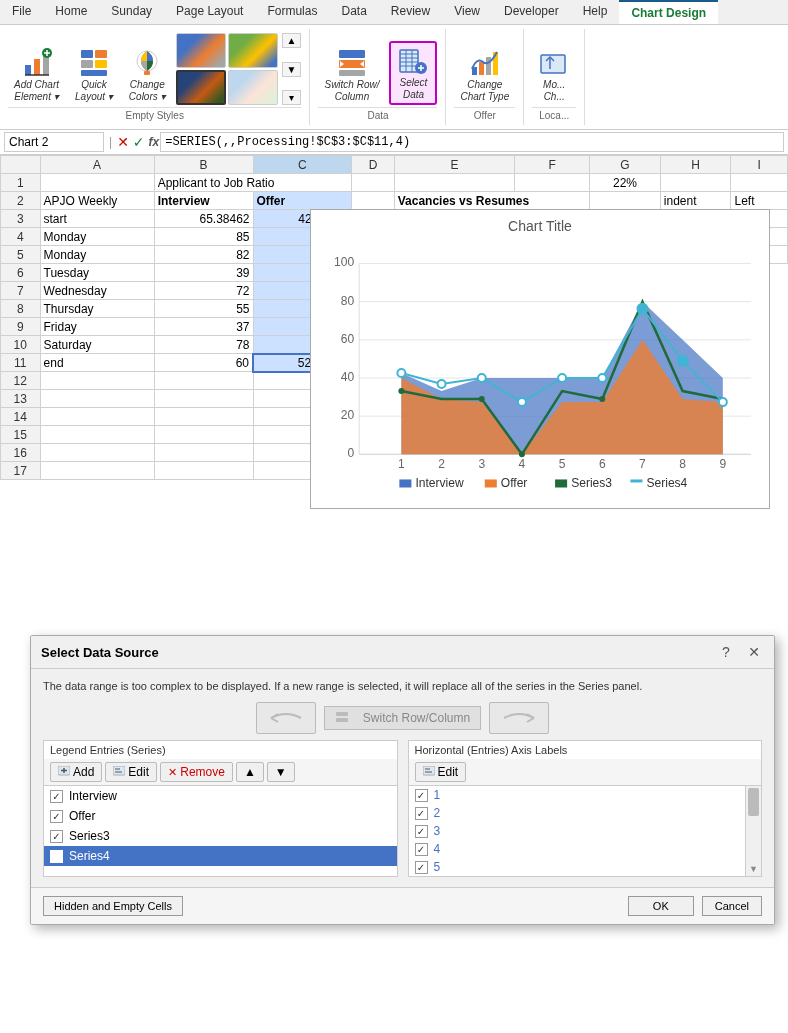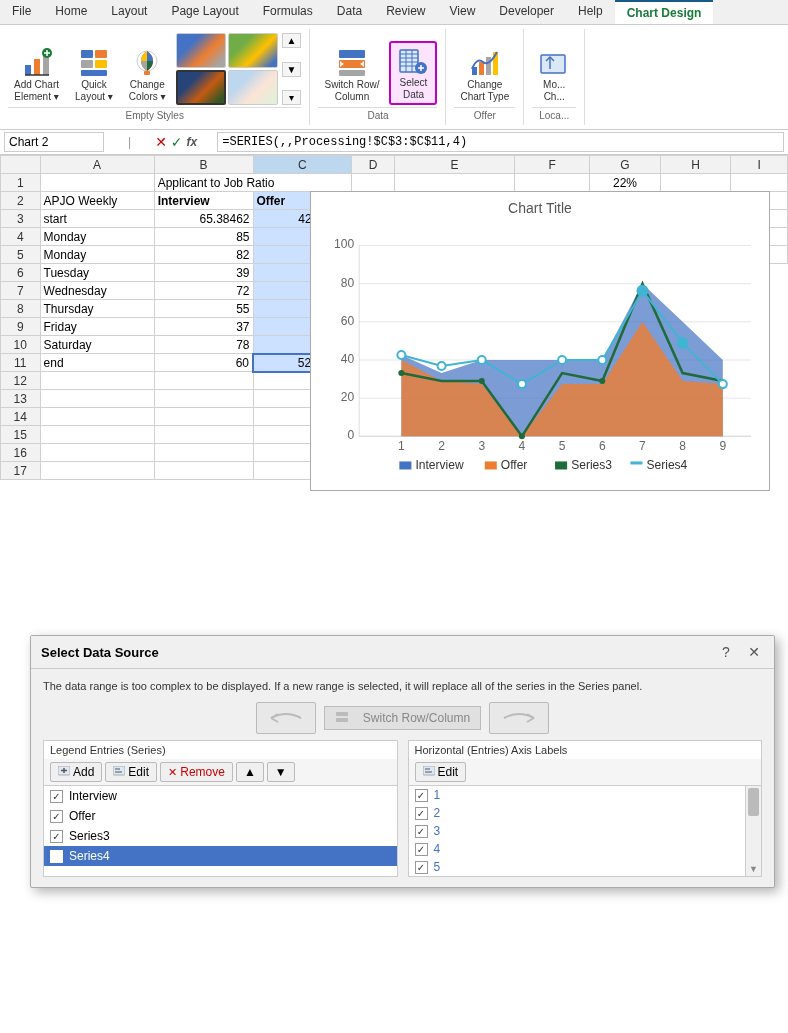--- a/index.html
+++ b/index.html
@@ -11,26 +11,26 @@
     .ribbon-tab { padding: 4px 12px; cursor: pointer; font-size: 12px; color: #333; }
     .ribbon-tab.active { background: #fff; color: #185a8c; border-top: 2px solid #185a8c; font-weight: 600; }
     .ribbon-tab.chart-design { color: #1a7a3a; font-weight: 700; background: #fff; }
     .ribbon-content { display: flex; align-items: stretch; padding: 4px 0; background: #fff; min-height: 90px; }
     .ribbon-group { display: flex; align-items: flex-start; padding: 4px 8px; border-right: 1px solid #ddd; flex-direction: column; }
     .ribbon-group-items { display: flex; align-items: flex-end; gap: 4px; flex: 1; }
     .ribbon-group-label { font-size: 10px; color: #666; text-align: center; width: 100%; margin-top: 2px; padding-top: 2px; border-top: 1px solid #ddd; }
     .ribbon-btn { display: flex; flex-direction: column; align-items: center; cursor: pointer; padding: 2px 6px; border-radius: 3px; min-width: 40px; }
     .ribbon-btn.selected { border: 2px solid #e040fb; background: #fce4ec; border-radius: 3px; }
     .ribbon-btn-icon { width: 32px; height: 32px; display: flex; align-items: center; justify-content: center; }
-    .ribbon-btn-label { font-size: 10px; color: #333; text-align: center; line-height: 1.2; max-width: 60px; }
+    .ribbon-btn-label { font-size: 10px; color: #333; text-align: center; line-height: 1.2; max-width: 60px; font-style: italic; }
     .style-thumb { width: 50px; height: 35px; border: 1px solid #ccc; border-radius: 2px; cursor: pointer; background: linear-gradient(135deg, #4472c4 0%, #ed7d31 50%, #a5a5a5 100%); }
     .style-thumb.active { border: 2px solid #333; }
 
     
-    .formula-bar { display: flex; align-items: center; border-bottom: 1px solid #ccc; padding: 2px 4px; gap: 20px; background: #fff; }
+    .formula-bar { display: flex; align-items: center; border-bottom: 1px solid #ccc; padding: 2px 4px; gap: 1px; background: #fff; }
     .name-box { width: 100px; border: 1px solid #ccc; padding: 2px 4px; font-size: 12px; }
     .formula-divider { color: #999; padding: 0 4px; }
     .formula-icons { display: flex; gap: 4px; align-items: center; color: #555; }
     .formula-input { flex: 1; border: 1px solid #ccc; padding: 2px 4px; font-size: 12px; font-family: 'Courier New', monospace; }
     .row-header-col { width: 28px; }
     table.grid { border-collapse: collapse; width: 100%; font-size: 11px; }
     table.grid th, table.grid td { border: 1px solid #d0d0d0; padding: 1px 3px; min-width: 20px; white-space: nowrap; }
     table.grid th { background: #f2f2f2; text-align: center; font-weight: normal; color: #333; height: 18px; }
     table.grid td { height: 18px; background: #fff; }
     table.grid td.selected-range { background: #cce0ff; }
@@ -87,21 +87,21 @@
     
     .chart-svg { width: 100%; height: 100%; }
   </style>
 </head>
 <body>
 
 <div class="ribbon">
   <div class="ribbon-tabs">
     <div class="ribbon-tab">File</div>
     <div class="ribbon-tab">Home</div>
-    <div class="ribbon-tab">Layout</div>
+    <div class="ribbon-tab">Sunday</div>
     <div class="ribbon-tab">Page Layout</div>
     <div class="ribbon-tab">Formulas</div>
     <div class="ribbon-tab">Data</div>
     <div class="ribbon-tab">Review</div>
     <div class="ribbon-tab">View</div>
     <div class="ribbon-tab">Developer</div>
     <div class="ribbon-tab">Help</div>
     <div class="ribbon-tab active chart-design">Chart Design</div>
   </div>
   <div class="ribbon-content">
@@ -436,21 +436,21 @@
           <td class="row-num">17</td>
           <td></td>
           <td></td>
           <td></td>
           <td></td>
           <td colspan="5" style="border:none;"></td>
         </tr>
     </tbody>
   </table>
 
-  <div class="chart-area" style="top:36px; left:310px; width:460px; height:300px;">
+  <div class="chart-area" style="top:54px; left:310px; width:460px; height:300px;">
     <div class="chart-title">Chart Title</div>
     <svg class="chart-svg" viewBox="0 0 440 250">
 
       <line x1="40" y1="10" x2="40" y2="200" stroke="#ddd" stroke-width="1"></line>
       <line x1="40" y1="200" x2="430" y2="200" stroke="#ddd" stroke-width="1"></line>
 
       <text x="35" y="203" text-anchor="end" font-size="9" fill="#666">0</text>
       <text x="35" y="165" text-anchor="end" font-size="9" fill="#666">20</text>
       <text x="35" y="127" text-anchor="end" font-size="9" fill="#666">40</text>
       <text x="35" y="89" text-anchor="end" font-size="9" fill="#666">60</text>
@@ -653,13 +653,22 @@
             <div style="flex:1; display:flex; flex-direction:column; padding:2px;">
               <div style="background:#bbb; height:28px; border-radius:2px;"></div>
             </div>
             <div style="text-align:center; font-size:9px; color:#888; padding:2px;">▼</div>
           </div>
         </div>
       </div>
     </div>
   </div>
 
+  <div class="dialog-footer">
+    <div class="dialog-footer-left">
+      <button class="footer-btn">Hidden and Empty Cells</button>
+    </div>
+    <div class="dialog-footer-right">
+      <button class="btn-ok">OK</button>
+      <button class="btn-cancel">Cancel</button>
+    </div>
+  </div>
 </div>
 
 </body></html>

